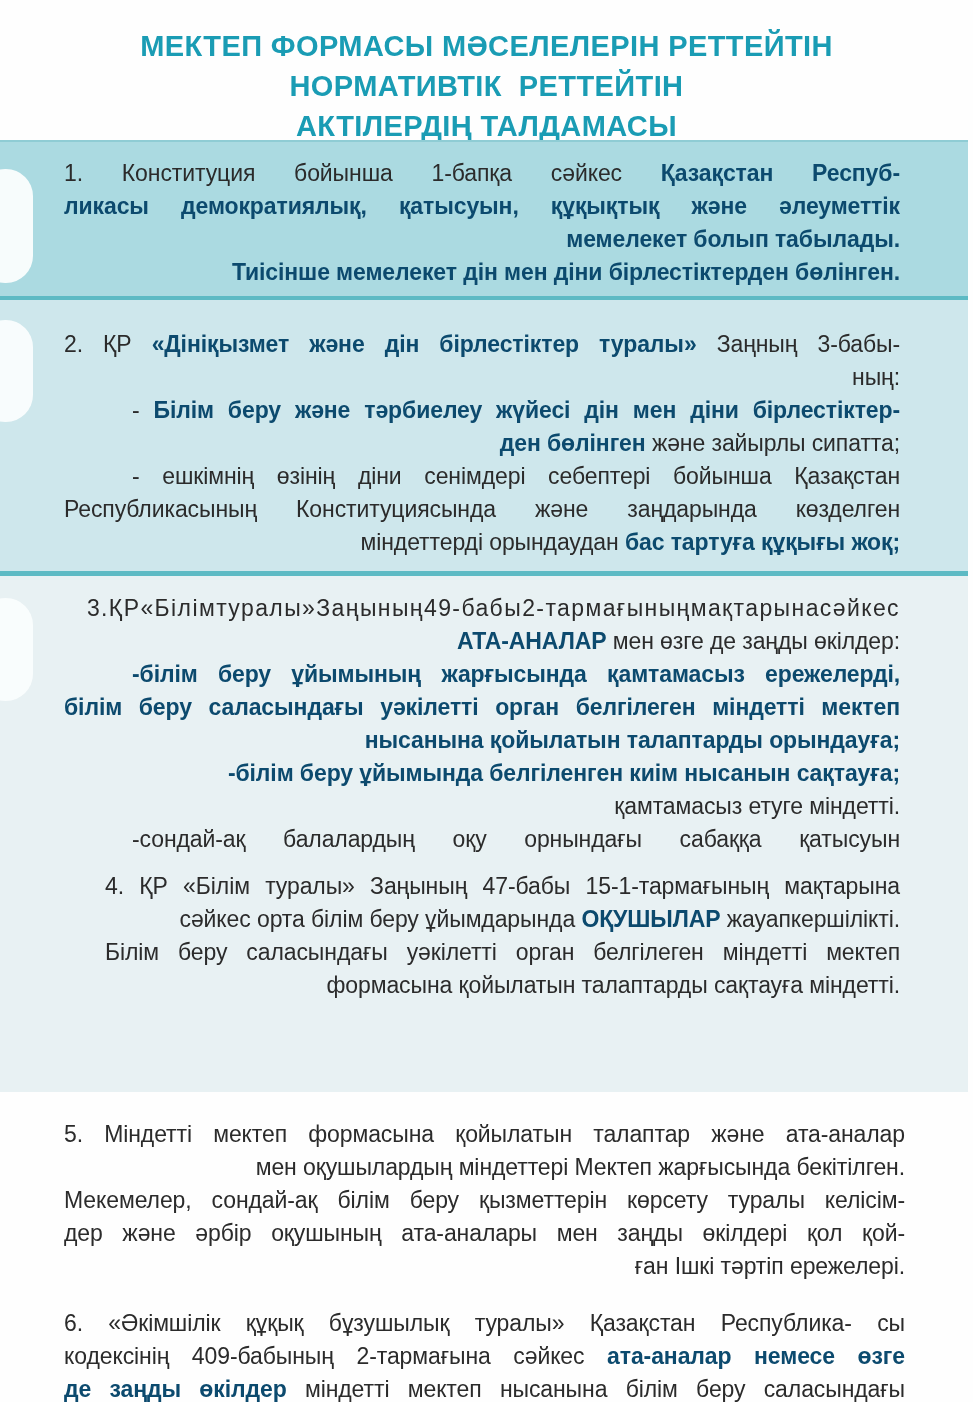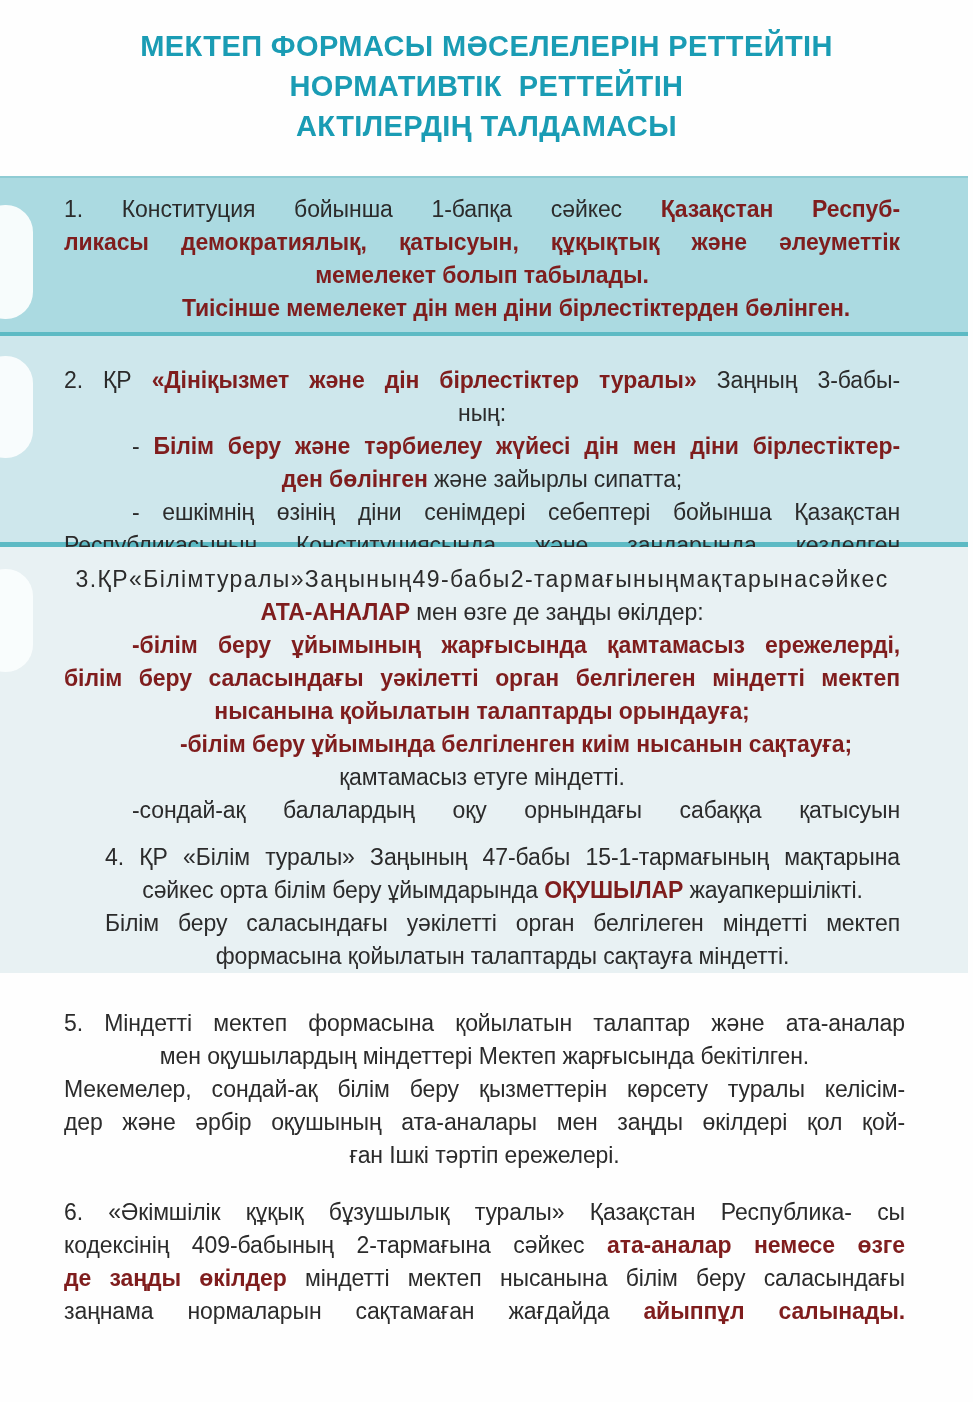--- a/index.html
+++ b/index.html
@@ -18,21 +18,21 @@
   body{
     width:973px;height:1402px;
     background:var(--c-page_bg);
     font-family:"Liberation Sans","DejaVu Sans",sans-serif;
     color:var(--c-text_dark);
     overflow:hidden;
     position:relative;
   }
   .title{
     padding-top:26px;
-    height:176px;
+    height:140px;
     text-align:center;
   }
   .title-line{
     color:var(--c-title_teal);
     font-weight:700;
     font-size:29px;
     line-height:40px;
     letter-spacing:.4px;
     white-space:pre-wrap;
   }
@@ -42,47 +42,47 @@
   }
   .panel1{
     background:var(--c-panel1_bg);
     border-top:2px solid var(--c-panel1_top_border);
     padding:15px 68px 7px 64px;
     height:156px;
   }
   .panel2{
     background:var(--c-panel2_bg);
     padding:28px 68px 12px 64px;
-    height:206px;
+    height:271px;
   }
   .panel3{
     background:var(--c-panel3_bg);
     padding:16px 68px 0 64px;
-    height:426px;
+    height:516px;
   }
   .divider{
     height:5px;
     margin-right:5px;
     background:var(--c-divider_teal);
   }
   .divider.d1{height:4px;}
   .plain{
     padding:0 68px 0 64px;
   }
-  .plain.s5{margin-top:34px;}
+  .plain.s5{margin-top:26px;}
   .plain.s6{margin-top:24px;}
   .para2{margin-top:14px;margin-left:41px;}
   .line{
     font-size:23px;
     line-height:33px;
     letter-spacing:-.1px;
-    text-align:center;
+    text-align:right;
     min-height:33px;
   }
-  .line b{font-weight:700;color:#7f1d1d;}
+  .line b{font-weight:700;color:#0c4a6e;}
   .line.just{
     text-align:justify;
     text-align-last:justify;
   }
   .line.indent{padding-left:68px;}
   .line.tight{letter-spacing:1.4px;}
   .pill{
     position:absolute;
     left:-22px;
     width:55px;

